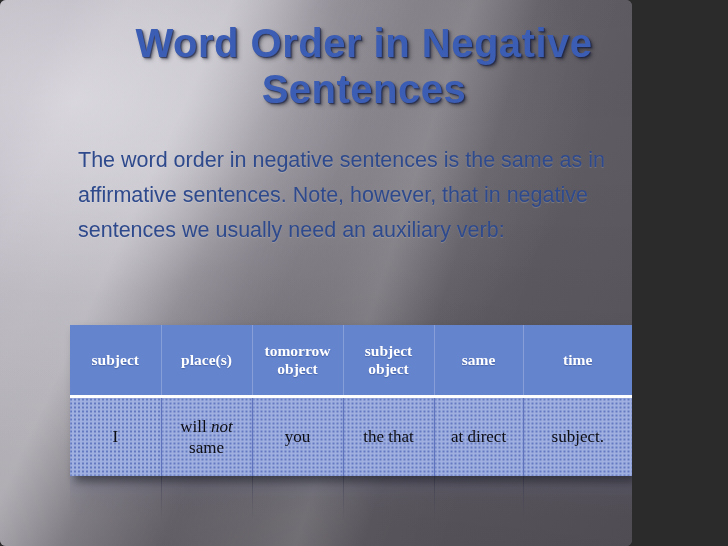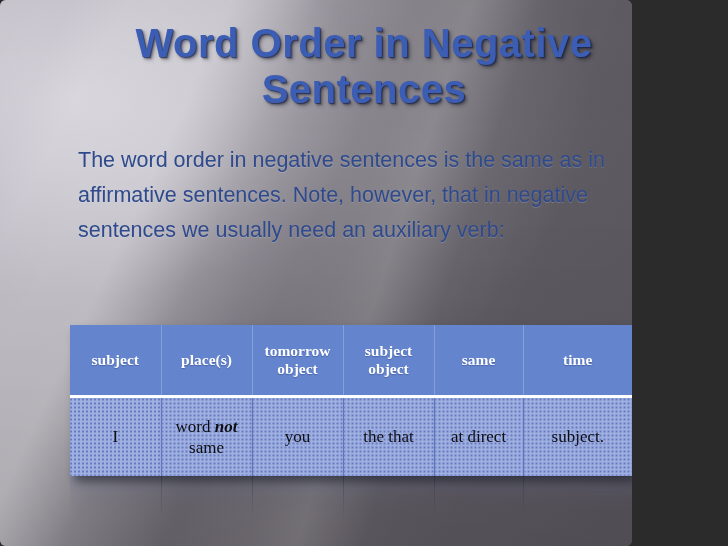--- a/index.html
+++ b/index.html
@@ -149,21 +149,21 @@
     color: #0d0d14;
     font-family: "Liberation Serif", serif;
     font-size: 17px;
     line-height: 1.25;
     text-align: center;
     vertical-align: middle;
     border-right: 1px solid #5f74bd;
     box-shadow: inset 0 0 0 1px rgba(140,158,214,0.35);
   }
   .body-row td:last-child { border-right: none; }
-  .body-row td em { font-style: italic; font-weight: bold; }
+  .body-row td em { font-style: italic; }
 
   
   .c-subject { width: 91px; }
   .c-verbs   { width: 91px; }
   .c-iobj    { width: 91px; }
   .c-dobj    { width: 91px; }
   .c-place   { width: 89px; }
   .c-time    { width: 109px; }
 
   
@@ -259,21 +259,21 @@
             <span>time</span>
           </th>
         </tr>
       </thead>
       <tbody>
         <tr class="body-row">
           <td>
             <span>I</span>
           </td>
           <td>
-            <span>word </span><em>not</em><span> same</span>
+            <span>will </span><em>not</em><span> same</span>
           </td>
           <td>
             <span>you</span>
           </td>
           <td>
             <span>the that</span>
           </td>
           <td>
             <span>at direct</span>
           </td>

